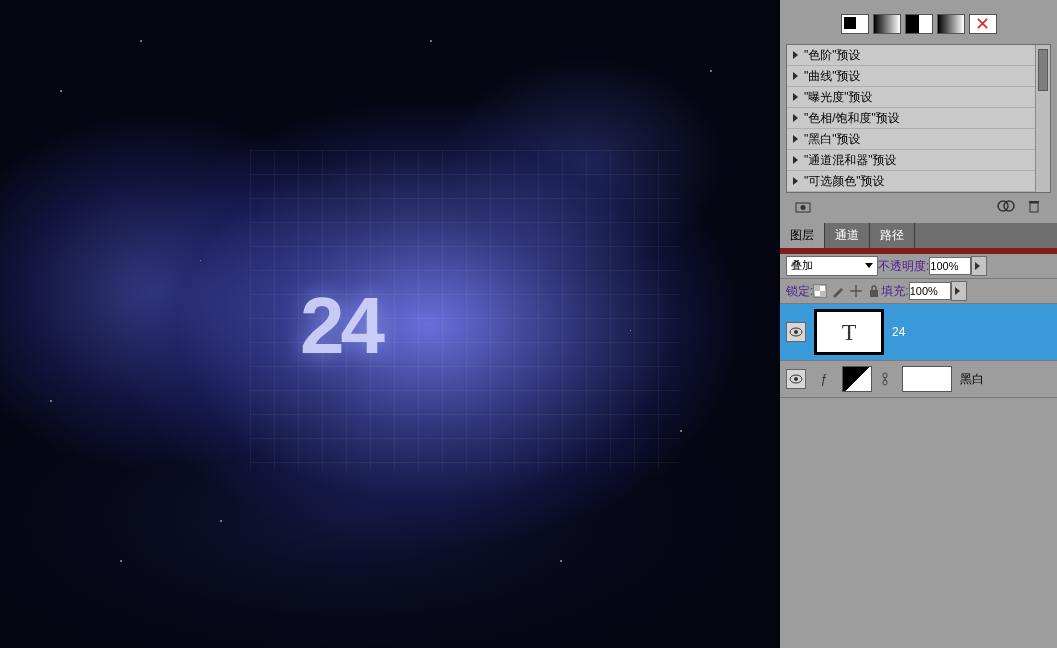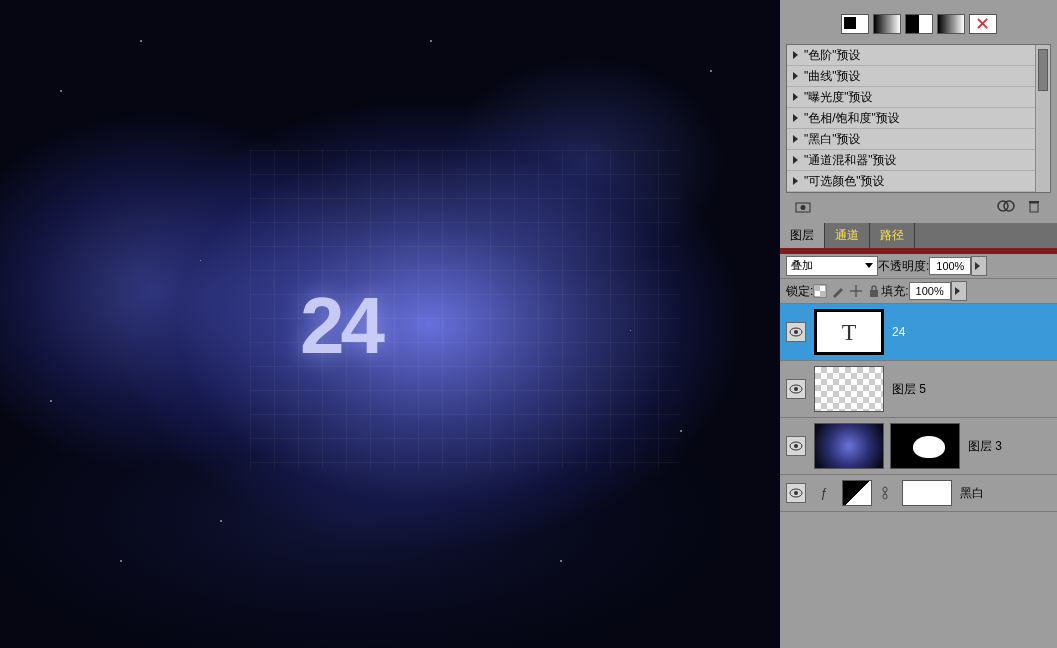--- a/index.html
+++ b/index.html
@@ -33,29 +33,29 @@
   .preset-box{border:1px solid #6d6d6d;background:#c9c9c9;position:relative}
   .preset-list{max-height:160px;overflow:hidden}
   .preset-item{display:flex;align-items:center;height:20px;border-bottom:1px solid #aeaeae;padding:0 6px;cursor:default}
   .preset-item .tri{display:inline-block;width:0;height:0;border-top:4px solid transparent;border-bottom:4px solid transparent;border-left:5px solid #2b2b2b;margin-right:6px}
   .scroll{position:absolute;right:0;top:0;bottom:0;width:14px;background:#bcbcbc;border-left:1px solid #888}
   .scroll .th{position:absolute;left:2px;right:2px;top:4px;height:40px;background:#7e7e7e;border:1px solid #5a5a5a}
   .adj-row{display:flex;align-items:center;height:26px;background:#9d9d9d;padding:0 8px;gap:10px}
   .adj-row .spacer{flex:1}
   .ico{display:inline-flex;align-items:center;justify-content:center;width:18px;height:16px;color:#333}
   .tabs{display:flex;background:#6f6f6f;border-bottom:6px solid #7f1d1d}
-  .tab{padding:4px 10px;border-right:1px solid #3c3c3c;background:#6f6f6f;color:#fde047;cursor:default}
+  .tab{padding:4px 10px;border-right:1px solid #3c3c3c;background:#6f6f6f;color:#ffffff;cursor:default}
   .tab.active{background:#9d9d9d;color:#000}
   .opt-row{display:flex;align-items:center;background:#9d9d9d;border-bottom:1px solid #7a7a7a;height:24px;padding:0 6px;}
   .select{height:18px;border:1px solid #6a6a6a;background:#fff;padding:0 16px 0 4px;min-width:70px;position:relative;font-size:11px;line-height:16px}
   .select::after{content:"";position:absolute;right:4px;top:6px;border-left:4px solid transparent;border-right:4px solid transparent;border-top:5px solid #000}
-  .numbox{width:40px;height:16px;border:1px solid #6a6a6a;background:#fff;text-align:center;font-size:11px;line-height:16px}
+  .numbox{width:40px;height:16px;border:1px solid #6a6a6a;background:#fff;font-size:11px;line-height:16px}
   .arrow-btn{width:14px;height:18px;border:1px solid #6a6a6a;background:#c4c4c4;position:relative}
   .arrow-btn::after{content:"";position:absolute;left:3px;top:5px;border-top:4px solid transparent;border-bottom:4px solid transparent;border-left:5px solid #333}
-  .lbl{color:#000000}
+  .lbl{color:#4c1d95}
   .lock-icons{display:flex;gap:4px;align-items:center}
   .lock-icons span{width:14px;height:14px;display:inline-block}
   .layers{flex:1;background:#9d9d9d;overflow:hidden}
   .layer{display:flex;align-items:center;height:56px;border-bottom:1px solid #7a7a7a;padding:0 6px;gap:8px}
   .layer.small{height:36px}
   .layer.sel{background:#3a99d8;color:#fff}
   .eye{width:18px;height:18px;border:1px solid #666;background:#d7d7d7;display:flex;align-items:center;justify-content:center;font-size:12px;color:#333}
   .thumb{width:68px;height:44px;border:1px solid #555;background:#fff;display:flex;align-items:center;justify-content:center;position:relative}
   .thumb.selected{outline:3px solid #000;outline-offset:-3px}
   .thumb.T{font-family:Georgia,serif;font-size:24px;color:#333}
@@ -222,46 +222,23 @@
         <div class="eye">
             <svg width="14" height="10" viewBox="0 0 14 10">
               <ellipse cx="7" cy="5" rx="6" ry="4" fill="none" stroke="#333"></ellipse>
               <circle cx="7" cy="5" r="2" fill="#333"></circle>
             </svg>
           </div>
         <div class="thumb T selected">T</div>
         <span class="lname">24</span>
       </div>
 
-      <div class="layer">
-        <div class="eye">
-            <svg width="14" height="10" viewBox="0 0 14 10">
-              <ellipse cx="7" cy="5" rx="6" ry="4" fill="none" stroke="#333"></ellipse>
-              <circle cx="7" cy="5" r="2" fill="#333"></circle>
-            </svg>
-          </div>
-        <div class="thumb checker"></div>
-        <span class="lname">图层 5</span>
-      </div>
-
-
-
-      <div class="layer">
-        <div class="eye">
-            <svg width="14" height="10" viewBox="0 0 14 10">
-              <ellipse cx="7" cy="5" rx="6" ry="4" fill="none" stroke="#333"></ellipse>
-              <circle cx="7" cy="5" r="2" fill="#333"></circle>
-            </svg>
-          </div>
-        <div class="grp">
-          <div class="thumb neb-th"></div>
-          <div class="thumb mask"></div>
-        </div>
-        <span class="lname">图层 3</span>
-      </div>
+
+
+
 
       <div class="layer small">
         <div class="eye">
             <svg width="14" height="10" viewBox="0 0 14 10">
               <ellipse cx="7" cy="5" rx="6" ry="4" fill="none" stroke="#333"></ellipse>
               <circle cx="7" cy="5" r="2" fill="#333"></circle>
             </svg>
           </div>
         <span style="width:20px;text-align:center" class="link-ic">ƒ</span>
         <div class="thumb adjust"></div>

